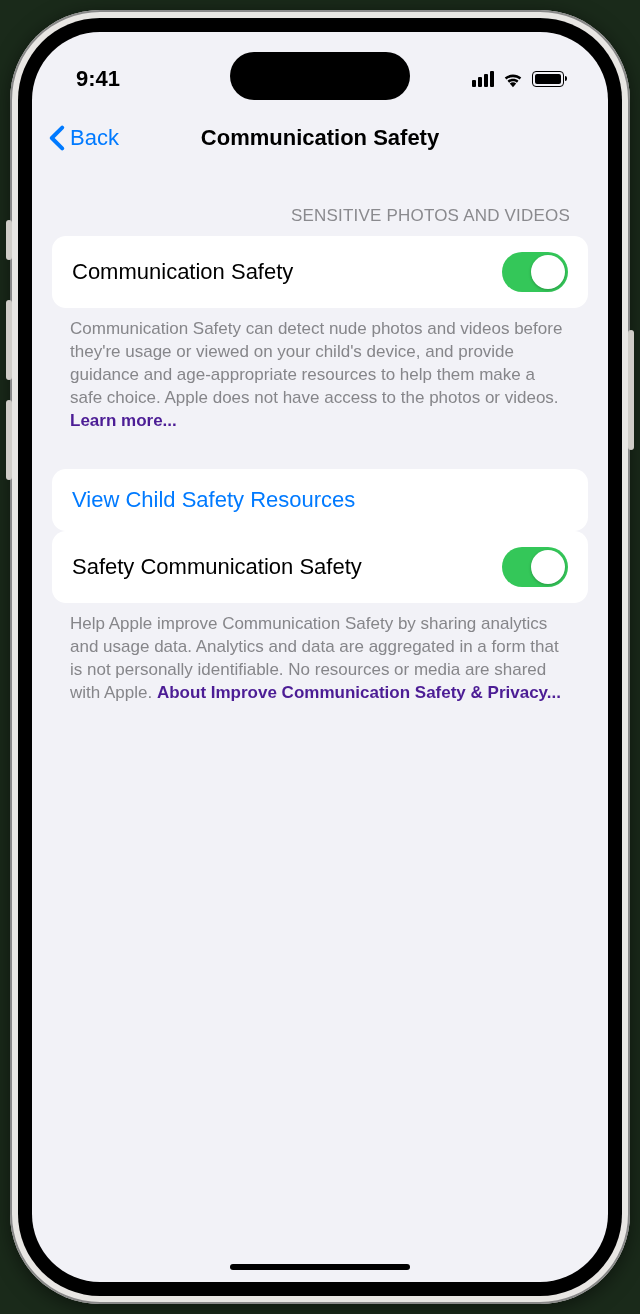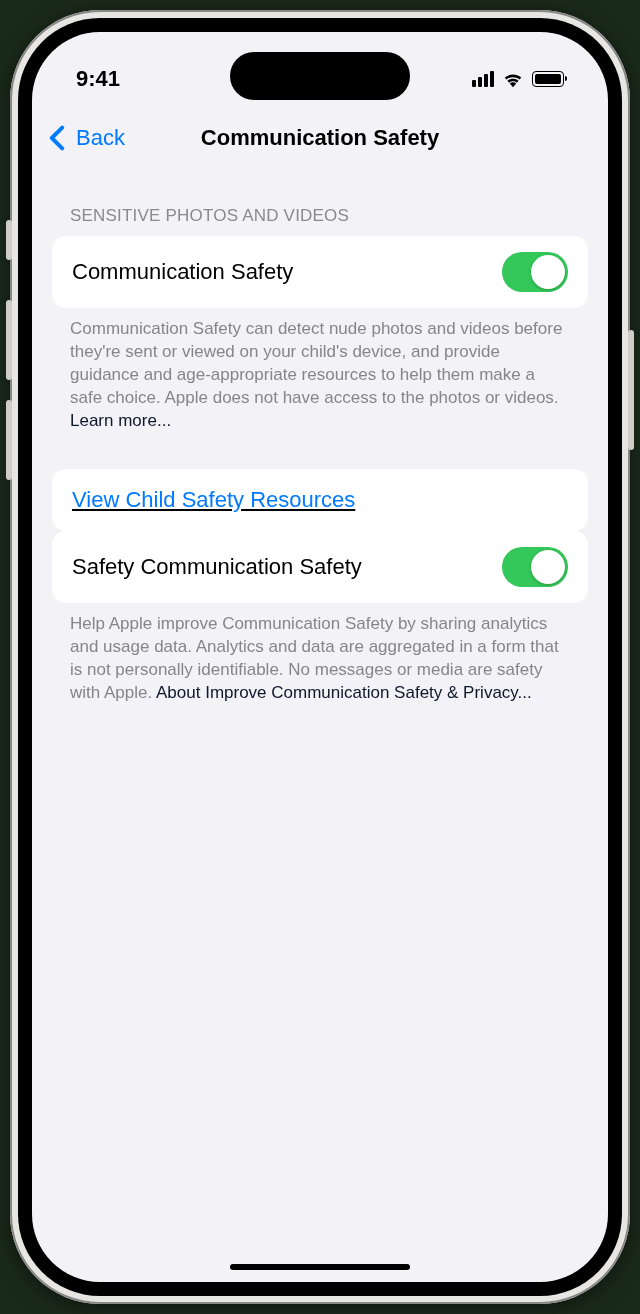--- a/index.html
+++ b/index.html
@@ -147,21 +147,21 @@
       align-items: center;
       padding: 0 16px;
       position: relative;
     }
 
     .back-button {
       display: flex;
       align-items: center;
       color: #007aff;
       font-size: 22px;
-      gap: 10px;
+      gap: 4px;
       cursor: pointer;
     }
 
     .back-chevron svg {
       width: 18px;
       height: 26px;
       display: block;
     }
 
     .nav-title {
@@ -177,20 +177,21 @@
     .content {
       padding: 0 20px;
     }
 
     .section-header {
       font-size: 17px;
       color: #8a8a8e;
       letter-spacing: 0.2px;
       padding: 38px 18px 10px;
       text-transform: uppercase;
+      text-align: right;
     }
 
     .list-group {
       background: #fff;
       border-radius: 14px;
       overflow: hidden;
     }
 
     .list-row {
       display: flex;
@@ -233,27 +234,27 @@
     }
 
     .section-footer {
       font-size: 17px;
       color: #86868a;
       line-height: 1.35;
       padding: 10px 18px 0;
     }
 
     .inline-link {
-      color: #0f172a;
+      color: #4c1d95;
       cursor: pointer;
+      font-weight: bold;
     }
 
     .spacer-group {
       margin-top: 36px;
-      text-decoration: underline;
     }
 
     
     .home-indicator {
       position: absolute;
       bottom: 12px;
       left: 50%;
       transform: translateX(-50%);
       width: 180px;
       height: 6px;
@@ -314,37 +315,37 @@
         <div class="section-header">SENSITIVE PHOTOS AND VIDEOS</div>
         <div class="list-group">
           <div class="list-row">
             <span class="row-label">Communication Safety</span>
             <div class="toggle">
               <div class="toggle-knob"></div>
             </div>
           </div>
         </div>
         <div class="section-footer">
-          <span>Communication Safety can detect nude photos and videos before they're sent or viewed on your child's device, and provide guidance and age-appropriate resources to help them make a safe choice. Apple does not have access to the photos or videos. </span><span class="inline-link">Learn more...</span>
+          <span>Communication Safety can detect nude photos and videos before they're usage or viewed on your child's device, and provide guidance and age-appropriate resources to help them make a safe choice. Apple does not have access to the photos or videos. </span><span class="inline-link">Learn more...</span>
         </div>
 
         <div class="list-group spacer-group">
           <div class="row-link">View Child Safety Resources</div>
         </div>
 
         <div class="list-group">
           <div class="list-row">
             <span class="row-label">Safety Communication Safety</span>
             <div class="toggle">
               <div class="toggle-knob"></div>
             </div>
           </div>
         </div>
         <div class="section-footer">
-          <span>Help Apple improve Communication Safety by sharing analytics and usage data. Analytics and data are aggregated in a form that is not personally identifiable. No messages or media are safety with Apple. </span><span class="inline-link">About Improve Communication Safety &amp; Privacy...</span>
+          <span>Help Apple improve Communication Safety by sharing analytics and usage data. Analytics and data are aggregated in a form that is not personally identifiable. No resources or media are shared with Apple. </span><span class="inline-link">About Improve Communication Safety &amp; Privacy...</span>
         </div>
 
       </div>
 
       <div class="home-indicator"></div>
     </div>
   </div>
 </div>
 
 </body></html>

